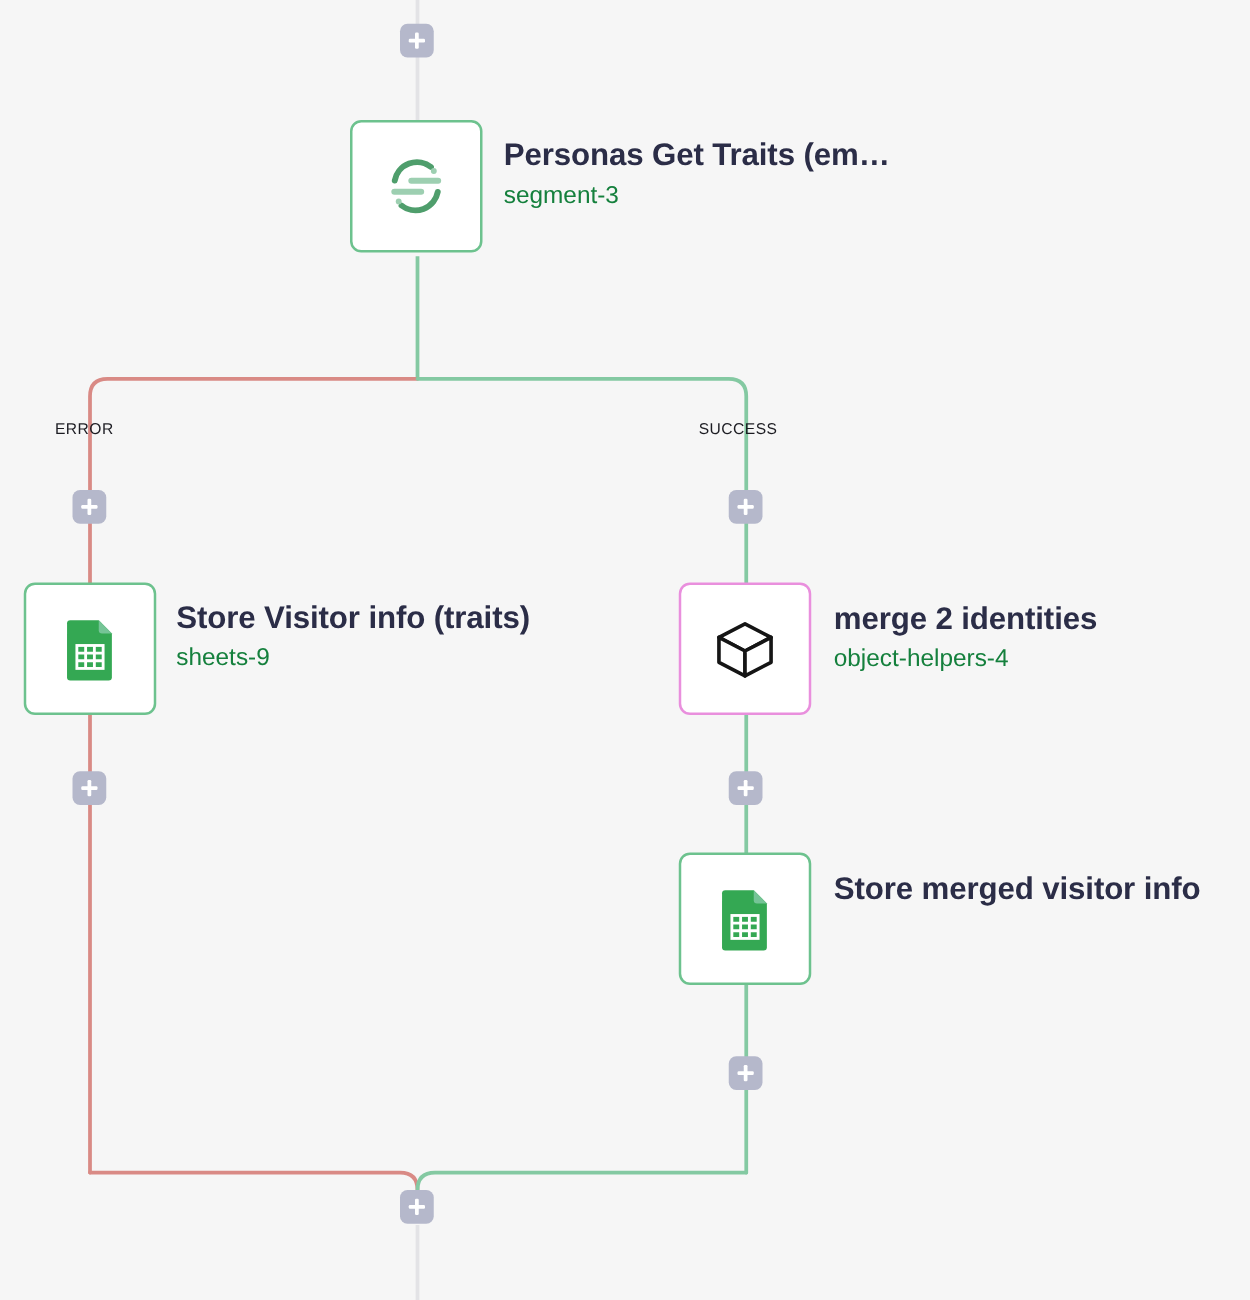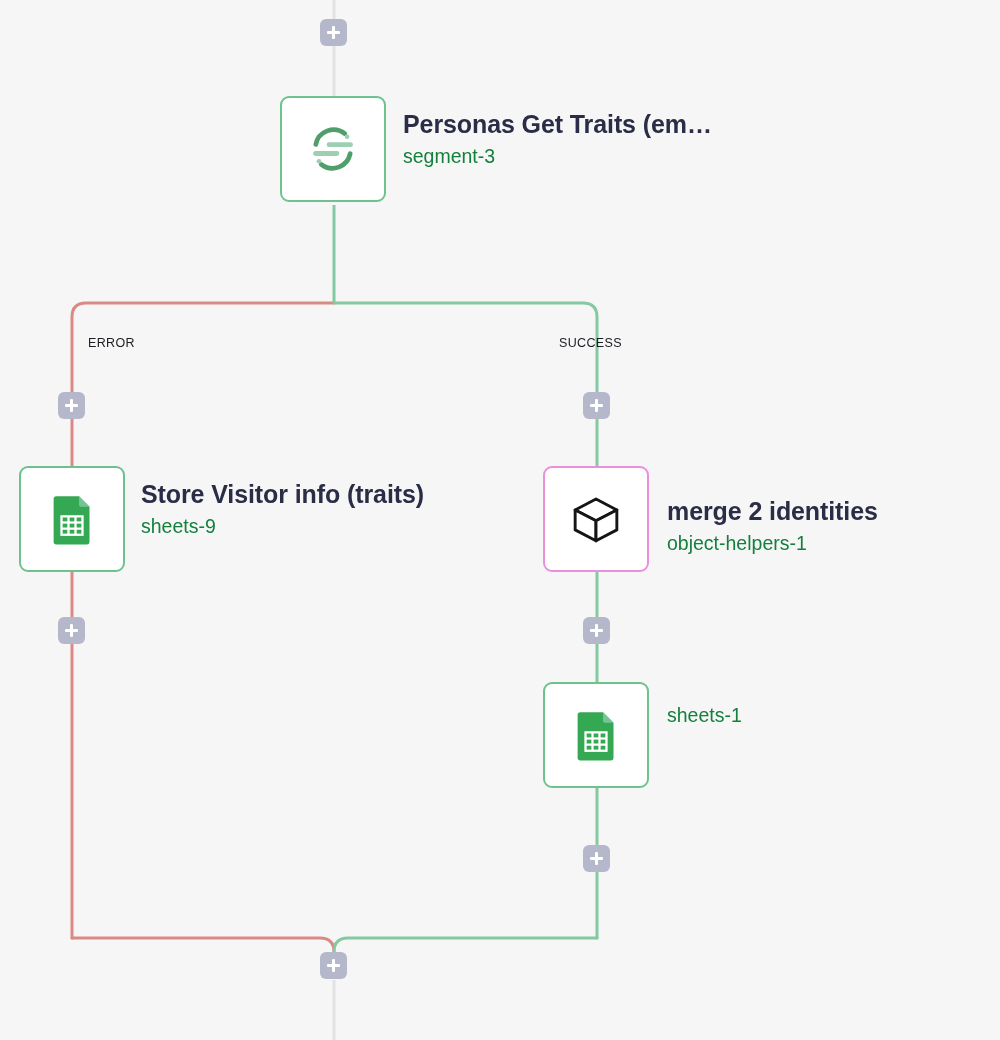--- a/index.html
+++ b/index.html
@@ -142,21 +142,21 @@
         <circle cx="47.5" cy="18.5" r="2.6" fill="#9dcfb1"></circle>
         <circle cx="16.5" cy="45.5" r="2.6" fill="#9dcfb1"></circle>
       </svg>
     </div>
   </div>
   <div class="node-labels" style="left:403px; top:110px;">
     <div class="node-title">Personas Get Traits (em…</div>
     <div class="node-sub">segment-3</div>
   </div>
 
-  <div class="branch-label" style="left:44px; top:336px;margin-left:44px;">ERROR</div>
+  <div class="branch-label" style="left:44px; top:336px;">ERROR</div>
   <div class="branch-label" style="left:559px; top:336px;text-align:center;">SUCCESS</div>
 
   <div class="node" style="left:19px; top:466px;">
     <div class="icon-wrap">
       <svg viewBox="0 0 64 64" width="56" height="56">
         <path d="M14 6 h26 l12 12 v40 a3 3 0 0 1 -3 3 H14 a3 3 0 0 1 -3 -3 V9 a3 3 0 0 1 3 -3 z" fill="#34a853"></path>
         <path d="M40 6 l12 12 H43 a3 3 0 0 1 -3 -3 z" fill="#75c496"></path>
         <g fill="none" stroke="#ffffff" stroke-width="2.6">
           <rect x="20" y="29" width="24" height="21"></rect>
           <line x1="20" y1="36" x2="44" y2="36"></line>
@@ -176,42 +176,42 @@
     <div class="icon-wrap">
       <svg viewBox="0 0 64 64" width="58" height="58">
         <g stroke="#151515" stroke-width="3.2" stroke-linejoin="round" fill="#ffffff">
           <path d="M32 10 L55 22 L32 34 L9 22 Z"></path>
           <path d="M9 22 L9 44 L32 56 L32 34 Z"></path>
           <path d="M55 22 L55 44 L32 56 L32 34 Z"></path>
         </g>
       </svg>
     </div>
   </div>
-  <div class="node-labels" style="left:667px; top:481px;margin-top:16px;">
+  <div class="node-labels" style="left:667px; top:481px;">
     <div class="node-title">merge 2 identities</div>
-    <div class="node-sub">object-helpers-1</div>
+    <div class="node-sub">object-helpers-4</div>
   </div>
 
   <div class="node" style="left:543px; top:682px;">
     <div class="icon-wrap">
       <svg viewBox="0 0 64 64" width="56" height="56">
         <path d="M14 6 h26 l12 12 v40 a3 3 0 0 1 -3 3 H14 a3 3 0 0 1 -3 -3 V9 a3 3 0 0 1 3 -3 z" fill="#34a853"></path>
         <path d="M40 6 l12 12 H43 a3 3 0 0 1 -3 -3 z" fill="#75c496"></path>
         <g fill="none" stroke="#ffffff" stroke-width="2.6">
           <rect x="20" y="29" width="24" height="21"></rect>
           <line x1="20" y1="36" x2="44" y2="36"></line>
           <line x1="20" y1="43" x2="44" y2="43"></line>
           <line x1="28" y1="29" x2="28" y2="50"></line>
           <line x1="36" y1="29" x2="36" y2="50"></line>
         </g>
       </svg>
     </div>
   </div>
   <div class="node-labels" style="left:667px; top:697px;">
-    <div class="node-sub">sheets-1</div>
+    <div class="node-title">Store merged visitor info</div>
   </div>
 
   <div class="plus-btn" style="left:320px; top:19px;"></div>
 
   <div class="plus-btn" style="left:58px; top:392px;"></div>
 
   <div class="plus-btn" style="left:583px; top:392px;"></div>
 
   <div class="plus-btn" style="left:58px; top:617px;"></div>
 

